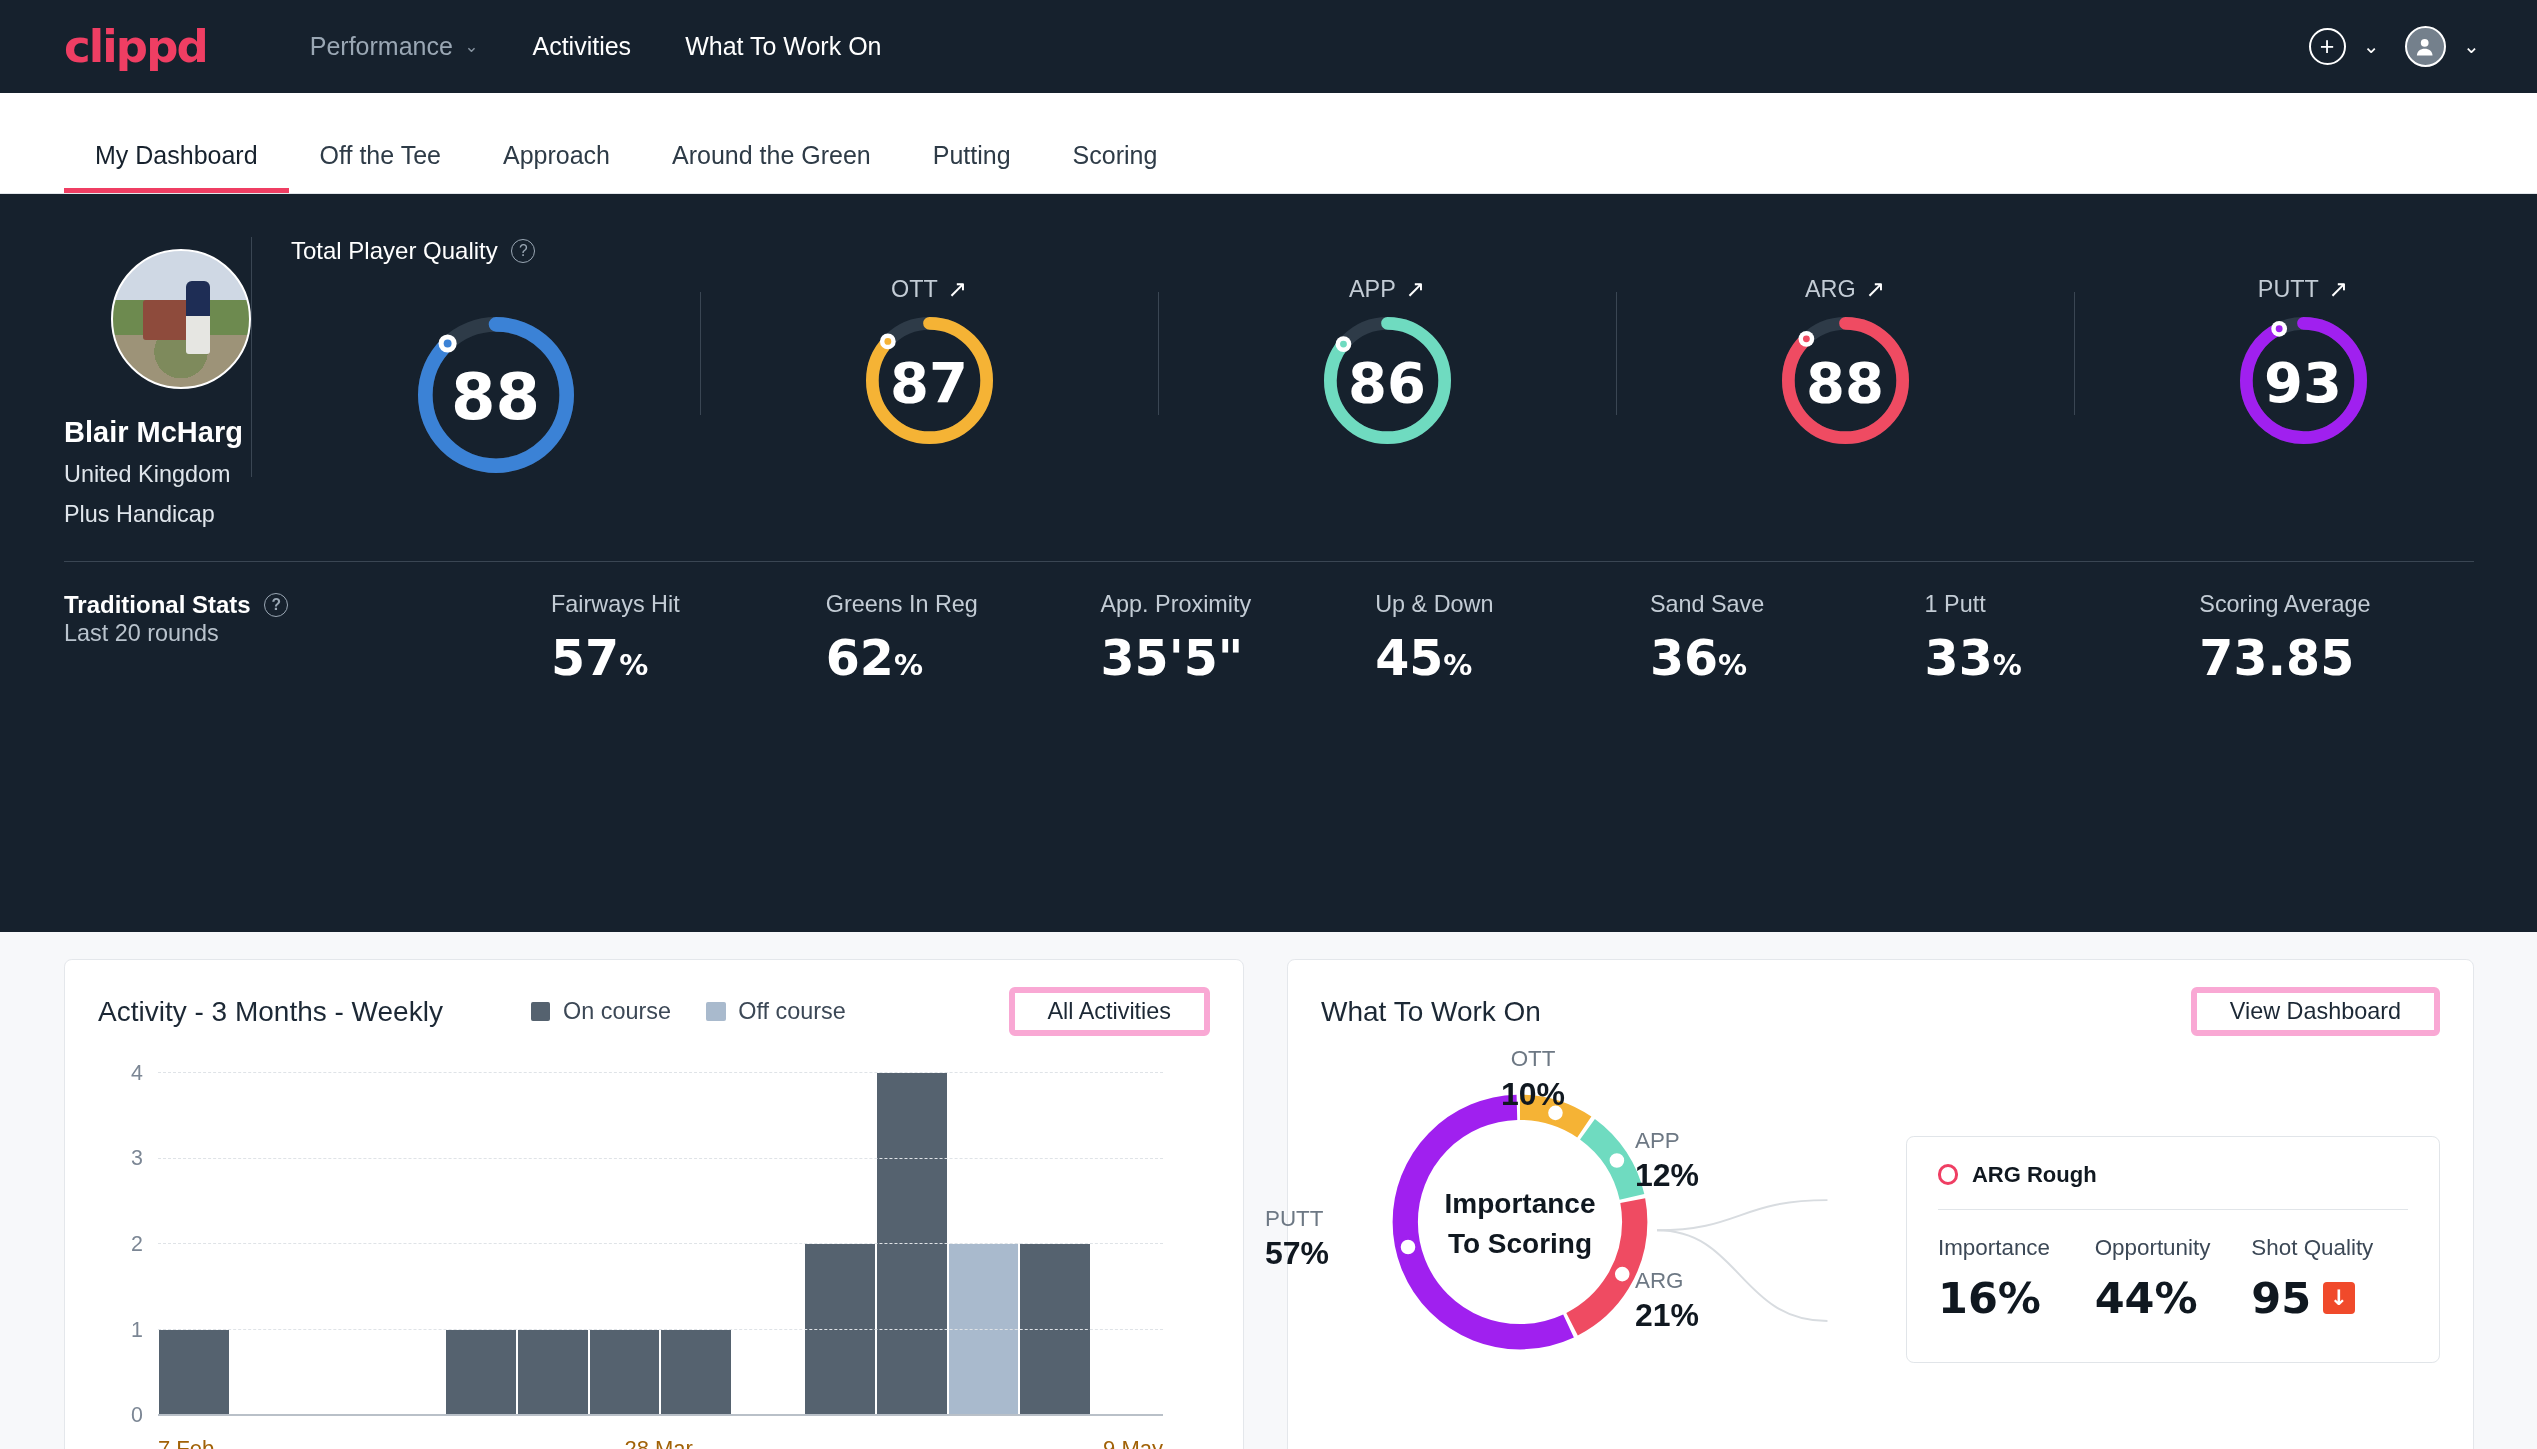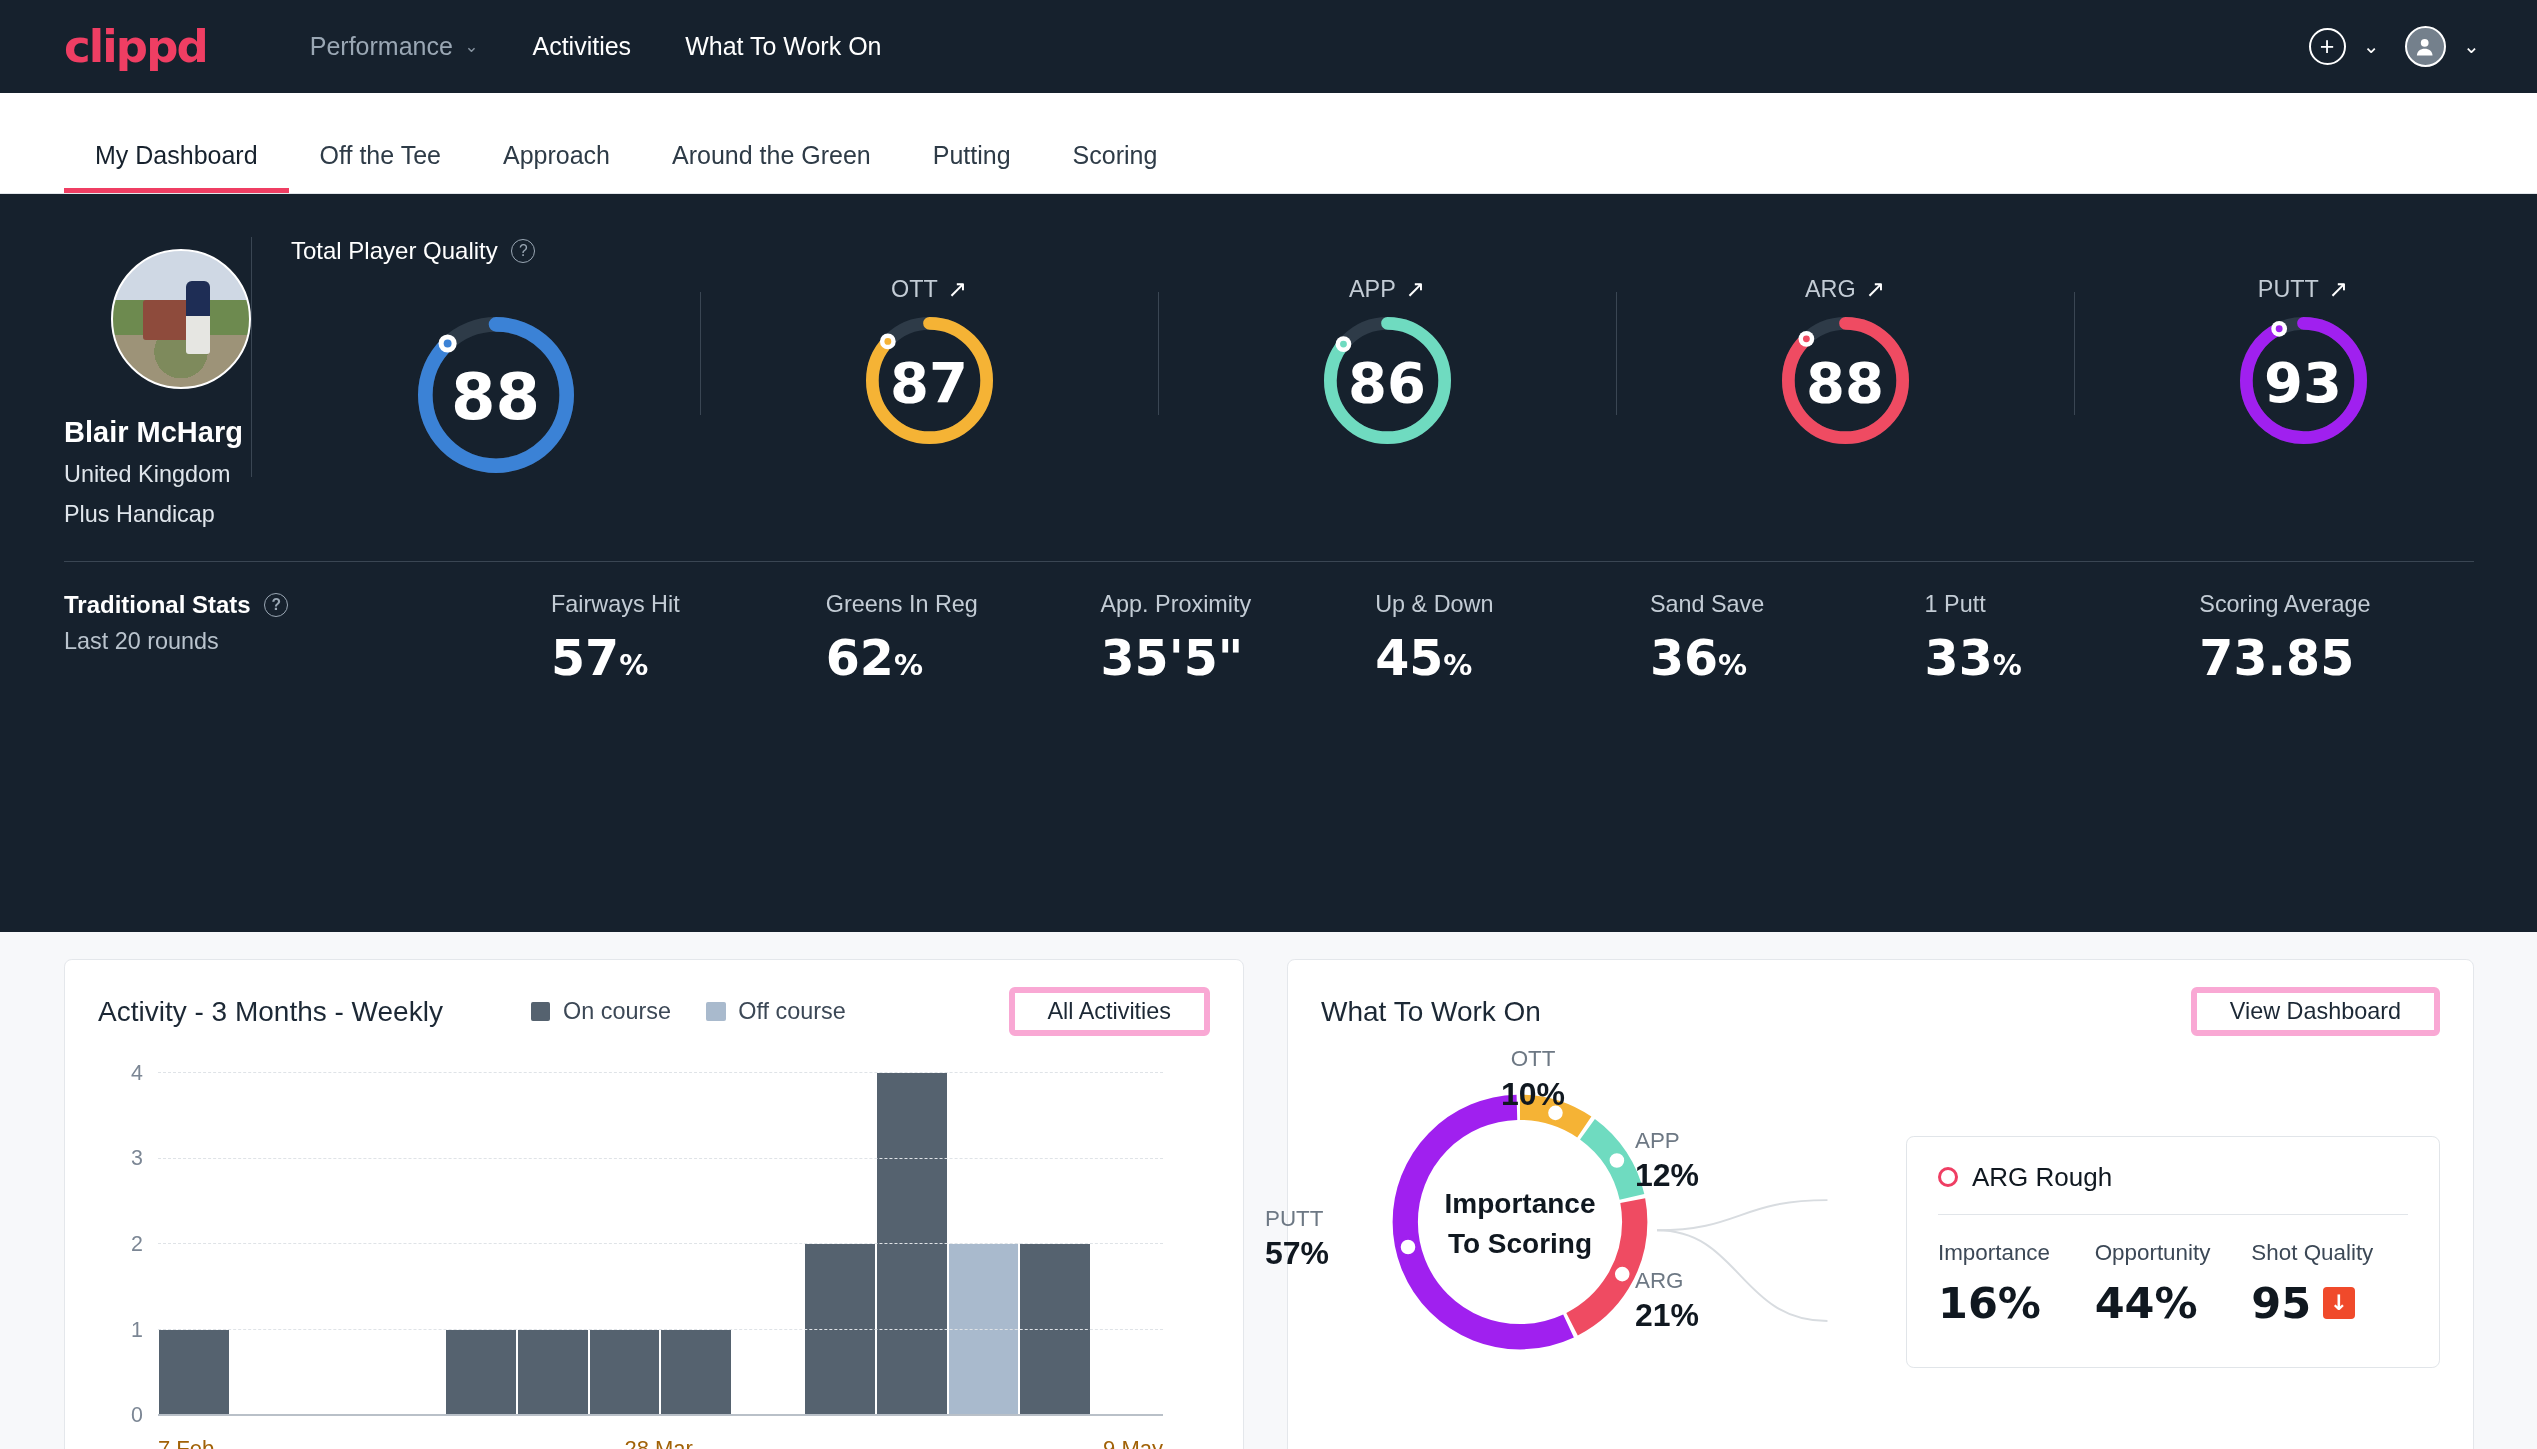--- a/index.html
+++ b/index.html
@@ -128,21 +128,21 @@
 
   .hr { height: 1px; background: #3a4653; margin: 33px 0 0 0; }
 
   
   .trad { display: flex; align-items: flex-start; padding-top: 29px; }
   .trad-title-wrap { width: 487px; }
   .trad-title {
     display: flex; align-items: center; gap: 13.6px;
     font-size: 24px; font-weight: 700; color: #ffffff;
   }
-  .trad-sub { font-size: 23.4px; color: #b9c3cd; margin-top: 9px; }
+  .trad-sub { font-size: 23.4px; color: #b9c3cd; margin-top: 1px; }
   .trad-stats { display: flex; flex: 1; }
   .stat { flex: 1; }
   .stat-label { font-size: 23.4px; color: #c3ccd5; }
   .stat-value {
     font-size: 49px; font-weight: 700; color: #ffffff; margin-top: 11.7px;
     font-family: "DejaVu Sans", sans-serif;
   }
   .stat-value .unit { font-size: 29px; font-weight: 700; }
 
   
@@ -206,21 +206,21 @@
   .detail {
     position: absolute; right: 0; top: 84px;
     width: 534px; border: 1px solid #e1e5e9; border-radius: 7.8px;
     background: #ffffff; padding: 25px 31px 39px 31px;
   }
   .detail-head { display: flex; align-items: center; gap: 13.6px; padding-bottom: 21.4px; }
   .ring-dot {
     width: 20.4px; height: 20.4px; border-radius: 50%;
     border: 3.9px solid #ef3e63;
   }
-  .detail-title { font-size: 26px; font-weight: 400; color: #101820; text-align: right; }
+  .detail-title { font-size: 22px; font-weight: 700; color: #101820; text-align: right; }
   .detail-div { height: 1px; background: #e1e5e9; }
   .detail-cols { display: flex; margin-top: 25px; }
   .dcol { flex: 1; }
   .dcol-k { font-size: 22.4px; color: #3c4856; }
   .dcol-v {
     font-size: 43px; font-weight: 700; color: #101820; margin-top: 11.7px;
     display: flex; align-items: center; gap: 11.7px;
     font-family: "DejaVu Sans", sans-serif;
   }
   .down-badge {

